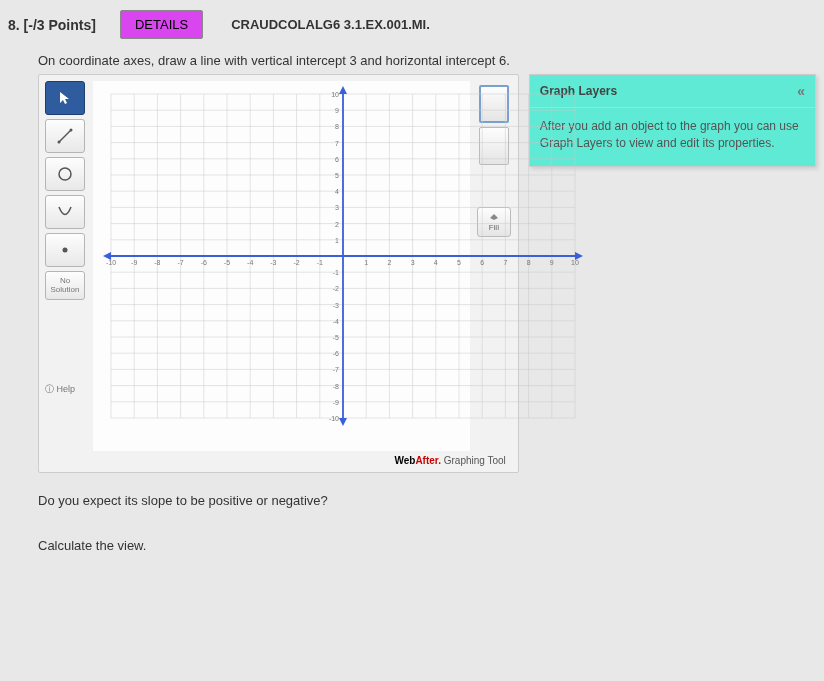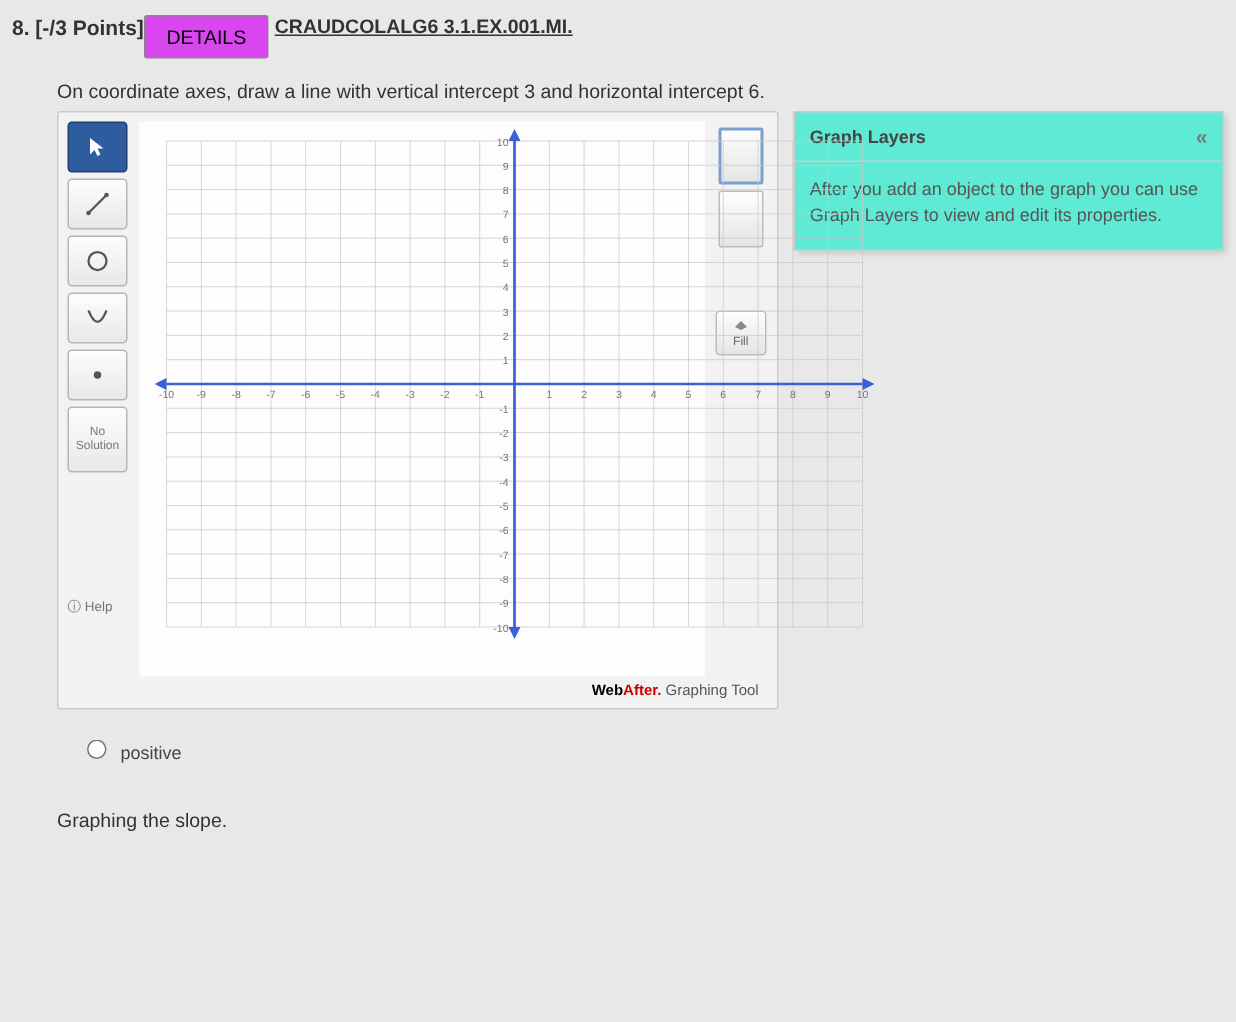--- a/index.html
+++ b/index.html
@@ -5,44 +5,44 @@
   * { box-sizing: border-box; margin: 0; padding: 0; }
   body {
     font-family: Arial, Helvetica, sans-serif;
     background: #e8e8e8;
     color: #333;
     width: 824px;
     height: 681px;
     overflow: hidden;
     padding: 10px 8px;
   }
-  .header { display: flex; gap: 0; margin-bottom: 14px; }
+  .header { display: flex; align-items: center; gap: 24px; margin-bottom: 14px; }
   .qnum { font-size: 14px; font-weight: bold; }
   .btn-outline {
     border: 1px solid #888; background: #d946ef; padding: 6px 14px;
     font-size: 13px; cursor: pointer; border-radius: 2px;
   }
-  .refcode { font-size: 13px; font-weight: bold; color: #333; margin-left: 4px; text-decoration: underline; }
+  .refcode { font-size: 13px; font-weight: bold; color: #333; margin-left: 4px; }
   .content { padding-left: 30px; }
   .instr { font-size: 13px; margin-bottom: 6px; }
   .graph-row { display: flex; gap: 10px; align-items: flex-start; }
   .graph-wrap {
     background: #f2f2f2; border: 1px solid #ccc; padding: 6px; width: 600px;
     border-radius: 2px;
   }
   .graph-inner { display: flex; gap: 6px; }
   .toolbar { display: flex; flex-direction: column; gap: 4px; width: 42px; }
   .tool {
     width: 40px; height: 34px; background: linear-gradient(#fdfdfd,#e8e8e8);
     border: 1px solid #b5b5b5; border-radius: 3px; display: flex;
     align-items: center; justify-content: center; cursor: pointer; position: relative;
     font-size: 10px; color: #555;
   }
   .tool.selected { background: #2e5c9e; color: #fff; border-color:#1d3e6e; }
-  .tool.nosol { height: 44px; font-size: 8px; line-height: 1.1; text-align: center; color:#777; }
+  .tool.nosol { height: 29px; font-size: 8px; line-height: 1.1; text-align: center; color:#777; }
   .tool svg { overflow: visible; }
   .help { margin-top: 79px; font-size: 9px; color: #777; cursor: pointer; }
   .grid-area { position: relative; flex: 1; height: 370px; background: #fdfdfd; }
   .grid-canvas { position: absolute; left: 10px; top: 5px; width: 480px; height: 340px; }
   .grid-canvas svg { width: 100%; height: 100%; }
   .layer-col { display:flex; flex-direction:column; gap:4px; width:36px; align-items:center; padding-top:4px;}
   .layer-thumb { width:30px; height:38px; background:linear-gradient(#fdfdfd,#e5e5e5); border:1px solid #bbb; border-radius:2px; font-size:7px; display:flex; align-items:flex-end; justify-content:center; color:#777; padding-bottom:2px;}
   .layer-thumb.sel { border:2px solid #7aa0d0; }
   .fill-btn { width:34px; height:30px; background:linear-gradient(#fdfdfd,#e5e5e5); border:1px solid #bbb; border-radius:3px; font-size:8px; color:#666; display:flex; flex-direction:column; align-items:center; justify-content:center; margin-top:38px; gap:1px; cursor:pointer;}
   .footer { text-align: right; font-size: 10px; color: #555; padding: 4px 6px 0 0; }
@@ -227,22 +227,19 @@
     <div class="side-panel">
       <div class="sp-head">
         <span>Graph Layers</span>
         <span class="collapse">«</span>
       </div>
       <div class="sp-body">After you add an object to the graph you can use Graph Layers to view and edit its properties.</div>
     </div>
   </div>
 
   <div class="question-block">
+    <div>Do you expect its slope to be positive or negative?</div>
     <div class="radios">
-      <label>
-        <input type="radio" name="slope" style="">
-        <span>positive</span>
-      </label>
     </div>
   </div>
 
-  <div class="calc">Graphing the slope.</div>
+  <div class="calc">Calculate the view.</div>
 </div>
 
 </body></html>

